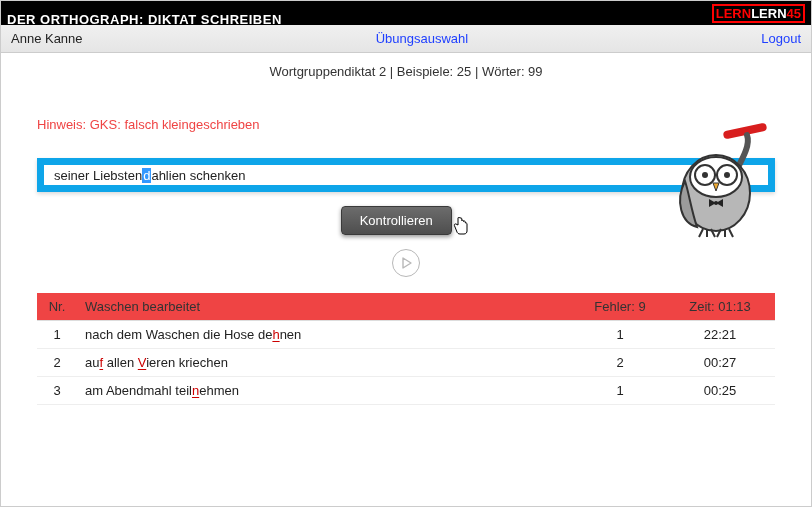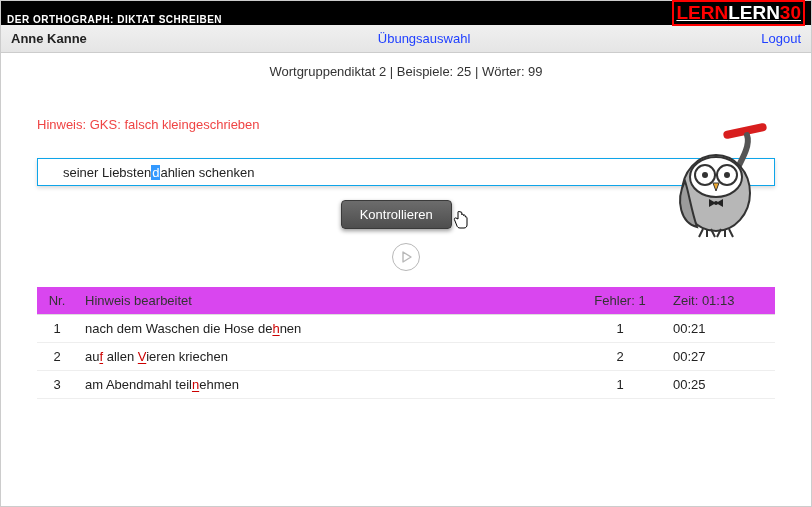--- a/index.html
+++ b/index.html
@@ -1,71 +1,71 @@
 <!DOCTYPE html>
 <html><head>
 <meta charset="utf-8">
 <style>
   * { box-sizing: border-box; }
   html, body { margin: 0; padding: 0; font-family: Verdana, Arial, sans-serif; font-size: 13px; color: #222; }
   .frame { width: 812px; height: 507px; background: #fff; position: relative; border: 1px solid #ccc; }
   .header { height: 24px; background: #000; color: #fff; display: flex; align-items: center; justify-content: space-between; padding: 0 6px; }
-  .header-title { font-weight: bold; font-size: 10px; letter-spacing: .5px; margin-top: 12px; }
-  .logo { display: flex; align-items: flex-end; border: 2px solid #ff0000; background:#000; padding: 0 2px; font-weight: bold; font-size: 19px; text-decoration: underline; }
+  .header-title { font-weight: bold; font-size: 13px; letter-spacing: .5px; margin-top: 12px; }
+  .logo { display: flex; align-items: flex-end; border: 2px solid #ff0000; background:#000; padding: 0 2px; font-weight: bold; font-size: 13px; }
   .logo .l1 { color: #ff0000; }
   .logo .l2 { color: #fff; }
   .subbar { height: 28px; background: linear-gradient(#f0f0f0,#e5e5e5); border-bottom: 1px solid #ccc; display: flex; align-items: center; padding: 0 10px; }
-  .user { font-weight: bold; flex: 0 0 auto; }
+  .user { font-weight: normal; flex: 0 0 auto; }
   .centerlink { flex: 1; text-align: center; }
   .centerlink a, .rightlink a { color: #2040ff; text-decoration: none; cursor: pointer; margin-top: 28px; }
   .rightlink { flex: 0 0 auto; }
   .content { padding: 10px 36px 0 36px; }
   .thema { text-align: center; color: #333; font-size: 13px; line-height: 1.4; }
   .owl-wrap { position: absolute; top: 120px; right: 30px; }
   .row1 { margin-top: 36px; }
   .fehlerbei { font-size: 13px; }
   .fehlerbei b { font-weight: bold; }
   .uline { text-decoration: underline; text-decoration-color: #cc0000; text-underline-offset: 2px; color: #cc0000; }
   .hint { color: #ef4444; margin-top: 10px; font-size: 13px; }
   .inputrow { margin-top: 26px; }
   .textinput {
-    width: 100%; height: 28px; border: 1px solid #0ea5e9; background: #fff;
+    width: 100%; height: 34px; border: 7px solid #0ea5e9; background: #fff;
     box-shadow: 0 2px 4px rgba(0,0,0,.15);
-    padding: 6px 25px; font-family: inherit; font-size: 13px; color:#222;
+    padding: 6px 10px; font-family: inherit; font-size: 13px; color:#222;
     display:flex; align-items:center;
   }
   .sel { background: #3399ff; color: #fff; padding: 0 1px; }
   .btnrow { text-align: center; margin-top: 14px; }
   .btn {
     display: inline-block; padding: 6px 18px; color: #fff; font-size: 13px;
     background: linear-gradient(#6c6c6c,#4e4e4e); border: 1px solid #3a3a3a;
     border-radius: 4px; box-shadow: 0 2px 4px rgba(0,0,0,.4);
     cursor: pointer; position: relative;
   }
   .cursor-hand { display:inline-block; position:relative; top:10px; left:-2px; font-size:16px; color:#000; }
   .playrow { text-align: center; margin-top: 14px; }
   .play { display:inline-flex; width:28px; height:28px; border:1.5px solid #b8b8b8; border-radius:50%; align-items:center; justify-content:center; color:#b8b8b8; cursor:pointer; }
   .play svg { display:block; }
   table.hist { width: 100%; border-collapse: collapse; margin-top: 16px; font-size: 13px; }
-  table.hist th { text-align: left; font-weight: normal; color:#333; background: #d946ef; padding: 6px 8px; border-bottom: 1px solid #ddd; }
+  table.hist th { text-align: left; font-weight: normal; color:#333; background: #ef4444; padding: 6px 8px; border-bottom: 1px solid #ddd; }
   table.hist th.num, table.hist td.num { width: 40px; text-align: center; }
   table.hist th.err, table.hist td.err { width: 90px; text-align: center; }
-  table.hist th.time, table.hist td.time { width: 110px; }
+  table.hist th.time, table.hist td.time { width: 110px; text-align: center; }
   table.hist td { padding: 6px 8px; border-bottom: 1px solid #eee; }
 </style>
 </head>
 <body>
 <div class="frame">
 
 <div class="header">
   <span class="header-title">DER ORTHOGRAPH: DIKTAT SCHREIBEN</span>
   <span class="logo">
     <span class="l1">LERN</span>
     <span class="l2">LERN</span>
-    <span class="l1">30</span>
+    <span class="l1">45</span>
   </span>
 </div>
 
 <div class="subbar">
   <span class="user">Anne Kanne</span>
   <span class="centerlink"><a>Übungsauswahl</a></span>
   <span class="rightlink"><a>Logout</a></span>
 </div>
 
 <div class="content">
@@ -129,31 +129,31 @@
       <svg width="12" height="12" viewBox="0 0 12 12">
             <polygon points="3,1 11,6 3,11" fill="none" stroke="#b8b8b8" stroke-width="1.4" stroke-linejoin="round"></polygon>
           </svg>
     </span>
   </div>
 
   <table class="hist">
     <thead>
       <tr>
         <th class="num">Nr.</th>
-        <th>Hinweis bearbeitet</th>
-        <th class="err">Fehler: 1</th>
+        <th>Waschen bearbeitet</th>
+        <th class="err">Fehler: 9</th>
         <th class="time">Zeit: 01:13</th>
       </tr>
     </thead>
     <tbody id="histbody">
           <tr>
             <td class="num">1</td>
             <td><span>nach dem Waschen die Hose de</span><span class="uline">h</span><span>nen</span></td>
             <td class="err">1</td>
-            <td class="time">00:21</td>
+            <td class="time">22:21</td>
           </tr>
           <tr>
             <td class="num">2</td>
             <td><span>au</span><span class="uline">f</span><span> allen </span><span class="uline">V</span><span>ieren kriechen</span></td>
             <td class="err">2</td>
             <td class="time">00:27</td>
           </tr>
           <tr>
             <td class="num">3</td>
             <td><span>am Abendmahl teil</span><span class="uline">n</span><span>ehmen</span></td>

